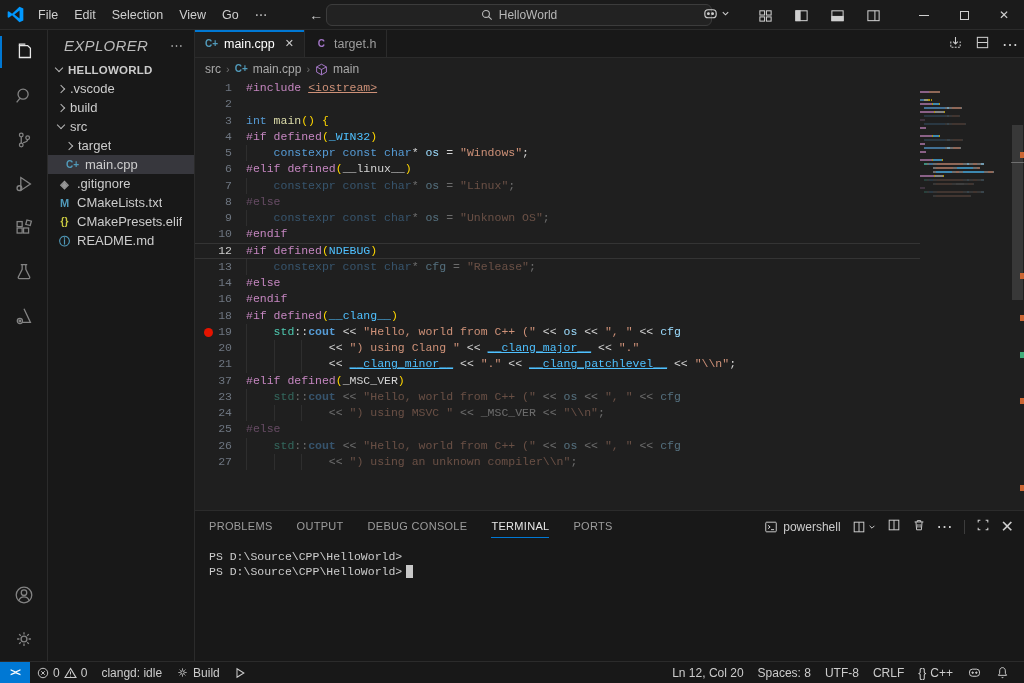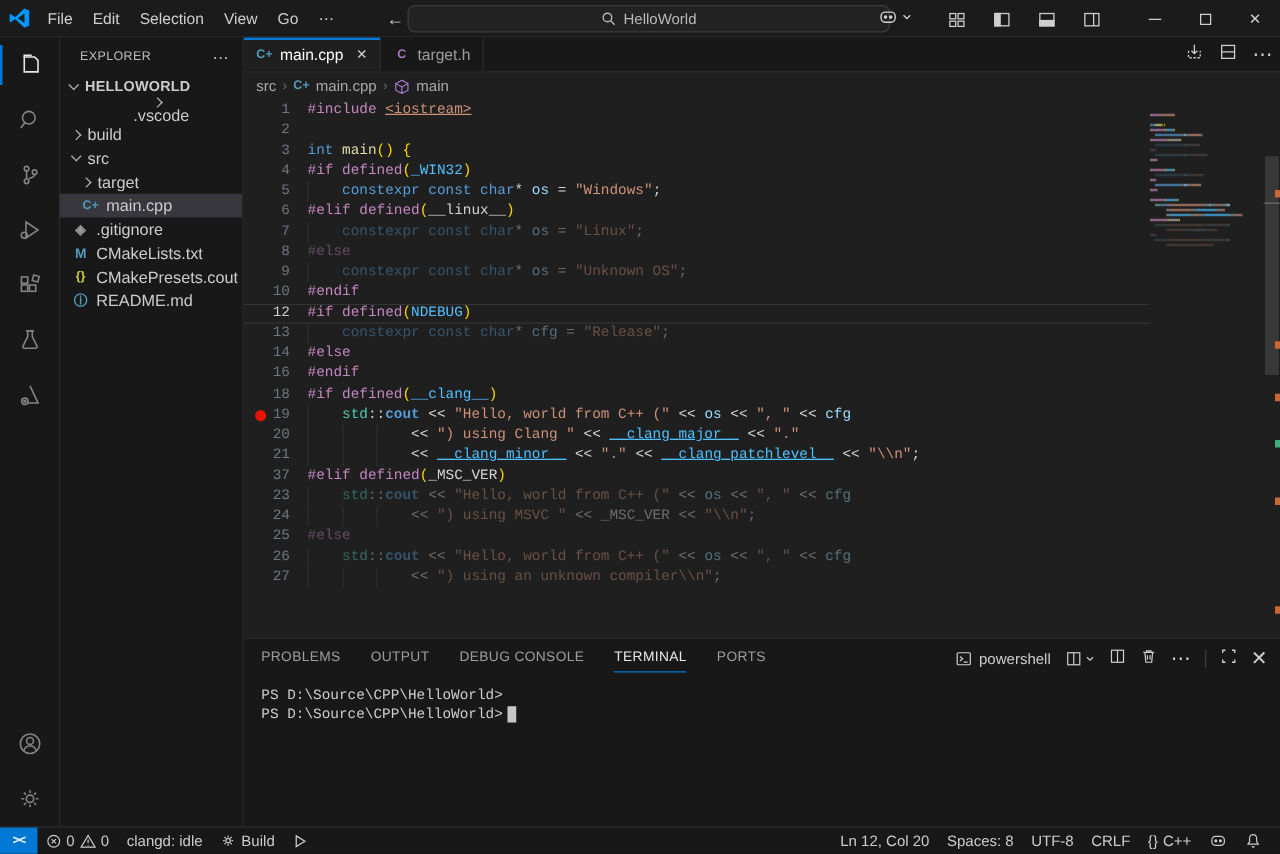--- a/index.html
+++ b/index.html
@@ -32,21 +32,21 @@
   .act-item { width:48px; height:44px; display:flex; align-items:center; justify-content:center; position:relative; }
   .act-item.active::before { content:""; position:absolute; left:0; top:6px; bottom:6px; width:2px; background:#0078d4; }
   .act-item svg { stroke:#848484; }
   .act-item.active svg { stroke:#e7e7e7; }
   #act-bottom { margin-top:auto; display:flex; flex-direction:column; align-items:center; }
 
   
   #sidebar { position:absolute; top:30px; left:48px; width:147px; bottom:22px; background:#181818;
     border-right:1px solid #2b2b2b; display:flex; flex-direction:column; overflow:hidden; }
   #explorer-header { height:30px; display:flex; align-items:center; padding:0 10px 0 16px; }
-  #explorer-title { font-size:10px; color:#bbbbbb; letter-spacing:.3px; }
+  #explorer-title { font-size:15px; color:#bbbbbb; letter-spacing:.3px;font-style:italic; }
   #explorer-more { margin-left:auto; color:#bbbbbb; font-size:13px; letter-spacing:1px; }
   .tree-row { height:19px; display:flex; align-items:center; font-size:13px; color:#cccccc; cursor:default; white-space:nowrap; }
   .tree-row.selected { background:#37373d; }
   .tree-row .chev { width:6px; height:6px; border-right:1.2px solid #b6b6b6; border-bottom:1.2px solid #b6b6b6;
     display:inline-block; flex:none; }
   .chev.right { transform:rotate(-45deg); }
   .chev.down  { transform:rotate(45deg); margin-top:-3px; }
   .tree-row .lbl { margin-left:6px; overflow:hidden; text-overflow:ellipsis; }
   #ws-root .lbl { font-weight:bold; font-size:11.5px; letter-spacing:.2px; }
   .fic { width:13px; flex:none; font-weight:bold; text-align:center; font-size:10px; line-height:10px; }
@@ -263,21 +263,21 @@
   <div id="sidebar">
     <div id="explorer-header">
       <span id="explorer-title">EXPLORER</span>
       <span id="explorer-more">⋯</span>
     </div>
     <div class="tree-row" id="ws-root" style="padding-left:8px;">
       <span class="chev down"></span>
       <span class="lbl">HELLOWORLD</span>
     </div>
     <div id="file-tree">
-        <div class="tree-row" style="padding-left: 10px; flex-direction: column;">
+        <div class="tree-row" style="padding-left: 10px;">
           <span class="chev right"></span>
           <span class="lbl">.vscode</span>
         </div>
         <div class="tree-row" style="padding-left: 10px;">
           <span class="chev right"></span>
           <span class="lbl">build</span>
         </div>
         <div class="tree-row" style="padding-left: 10px;">
           <span class="chev down"></span>
           <span class="lbl">src</span>
@@ -293,21 +293,21 @@
         <div class="tree-row" style="padding-left: 10px;">
           <span class="fic git">◈</span>
           <span class="lbl">.gitignore</span>
         </div>
         <div class="tree-row" style="padding-left: 10px;">
           <span class="fic cmake">M</span>
           <span class="lbl">CMakeLists.txt</span>
         </div>
         <div class="tree-row" style="padding-left: 10px;">
           <span class="fic json">{}</span>
-          <span class="lbl">CMakePresets.cout</span>
+          <span class="lbl">CMakePresets.elif</span>
         </div>
         <div class="tree-row" style="padding-left: 10px;">
           <span class="fic md">ⓘ</span>
           <span class="lbl">README.md</span>
         </div>
       </div>
   </div>
 
   <div id="main">
     <div id="tabbar">

